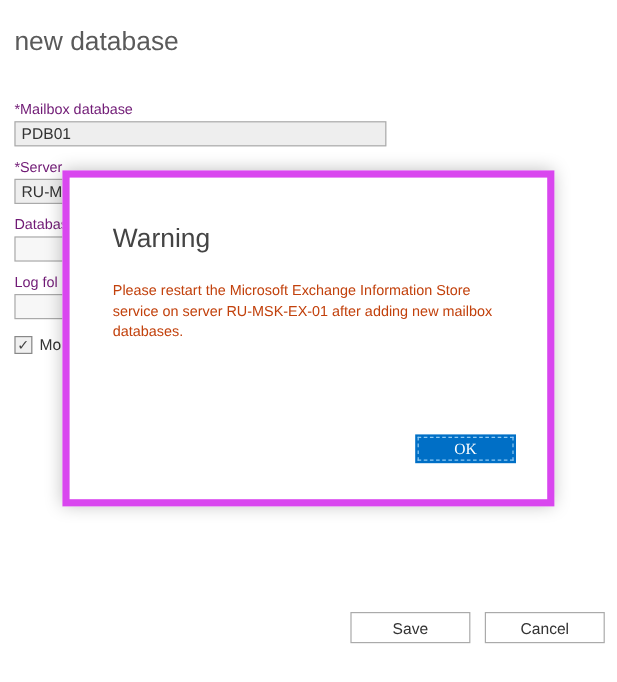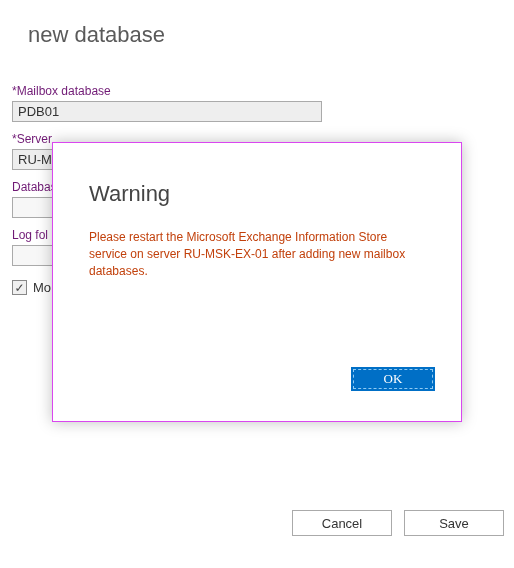--- a/index.html
+++ b/index.html
@@ -12,21 +12,21 @@
     height: 568px;
     position: relative;
   }
   .page {
     padding: 22px 12px 12px 12px;
   }
   .page-title {
     font-size: 22px;
     font-weight: 300;
     color: #5a5a5a;
-    margin-left: 16px;
+    margin-left: 0;
     margin-bottom: 36px;
   }
   .field-label {
     font-size: 12px;
     color: #701a75;
     margin-bottom: 3px;
     display: block;
   }
   .text-input {
     width: 310px;
@@ -83,21 +83,21 @@
     cursor: pointer;
   }
   
   .dialog-overlay {
     position: absolute;
     left: 52px;
     top: 142px;
     width: 410px;
     height: 280px;
     background: #fff;
-    border: 1px solid #d946ef;
+    border: 6px solid #d946ef;
     box-shadow: 0 0 14px rgba(0,0,0,0.25);
     padding: 38px 36px 24px 36px;
   }
   .dialog-title {
     font-size: 22px;
     font-weight: 300;
     color: #444;
     margin-bottom: 22px;
   }
   .dialog-msg {
@@ -158,15 +158,15 @@
 
 <div class="dialog-overlay">
   <div class="dialog-title">Warning</div>
   <div class="dialog-msg">Please restart the Microsoft Exchange Information Store service on server RU-MSK-EX-01 after adding new mailbox databases.</div>
   <div class="dialog-btn-row">
     <button class="ok-btn">OK</button>
   </div>
 </div>
 
 <div class="bottom-row">
+  <button class="btn">Save</button>
   <button class="btn">Cancel</button>
-  <button class="btn">Save</button>
 </div>
 
 </body></html>

